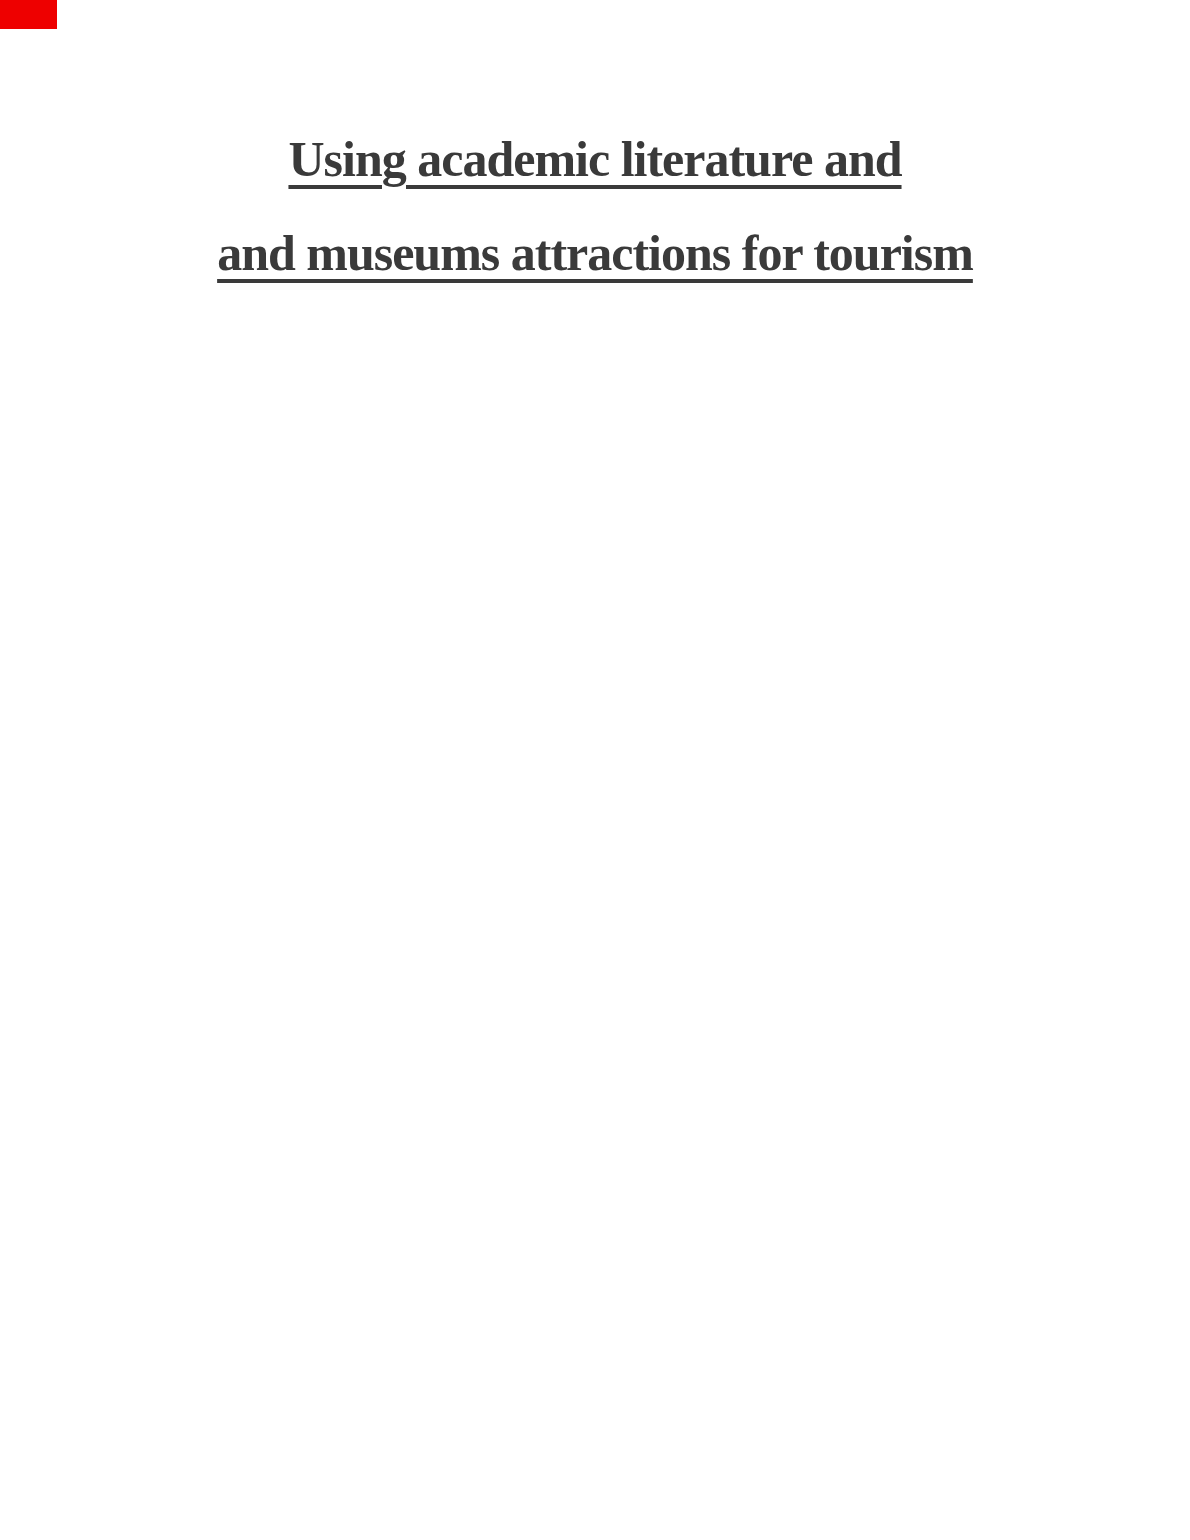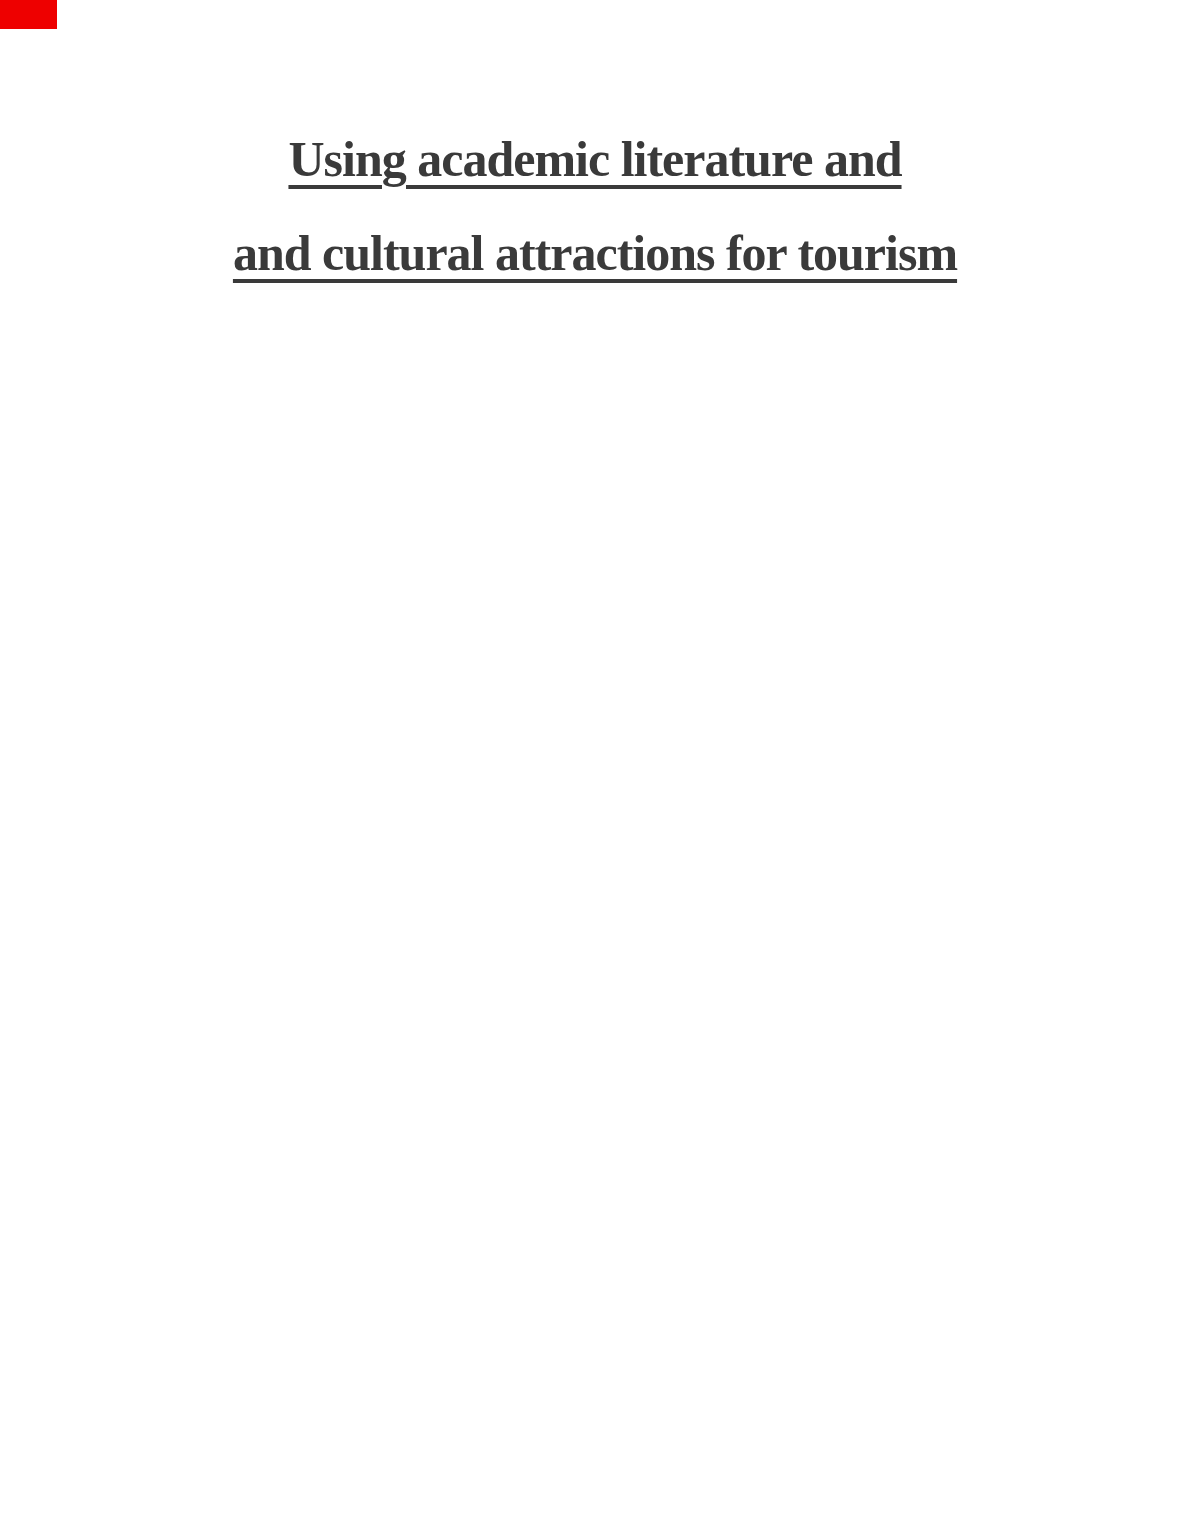--- a/index.html
+++ b/index.html
@@ -48,15 +48,15 @@
     white-space: nowrap;
   }
 </style>
 </head>
 <body>
 
 <div class="page">
   <div class="corner-marker"></div>
   <div class="doc-title">
     <div class="title-line">Using academic literature and</div>
-    <div class="title-line">and cultural attractions for tourism</div>
+    <div class="title-line">and museums attractions for tourism</div>
   </div>
 </div>
 
 </body></html>

